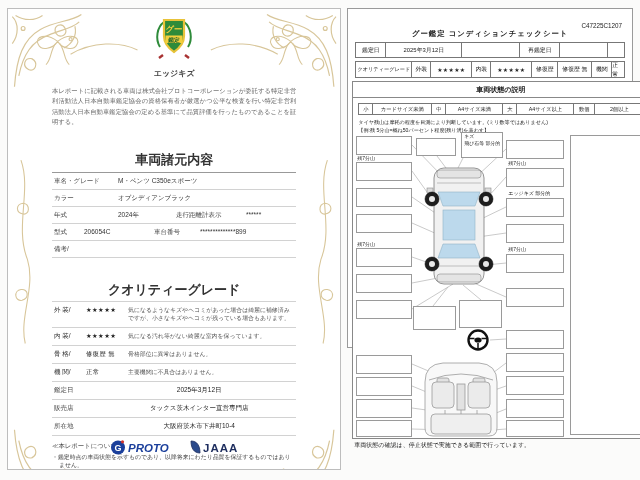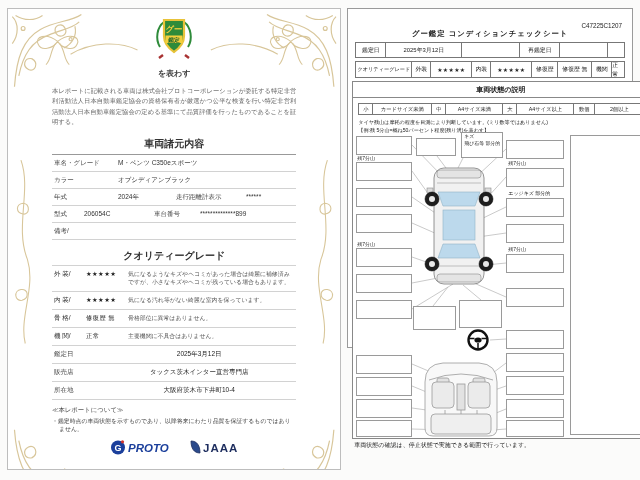--- a/index.html
+++ b/index.html
@@ -7,21 +7,21 @@
   .pages{display:flex;gap:6px;padding:8px 7px;}
 
   
   .left-page{position:relative;width:357px;height:462px;border:1px solid #bdbdbd;background:#fff;box-sizing:border-box;overflow:hidden;}
   .decor{position:absolute;inset:0;z-index:0;}
   .lp-content{position:relative;z-index:1;padding:6px 44px 0;text-align:center;box-sizing:border-box;}
   .badge-wrap{height:44px;}
   .lp-title{font-family:"DejaVu Serif",serif;font-style:italic;font-weight:bold;font-size:19px;color:#b3924a;margin-top:2px;letter-spacing:.5px;}
   .lp-sub{font-size:8px;font-weight:bold;color:#444;margin-top:9px;}
   .lp-intro{font-size:6.3px;color:#666;text-align:justify;line-height:1.65;margin-top:7px;}
-  .sec-head{font-size:10px;font-weight:bold;color:#333;margin-top:9px;padding-bottom:3px;border-bottom:1px solid #999;}
+  .sec-head{font-size:13px;font-weight:bold;color:#333;margin-top:23px;padding-bottom:3px;border-bottom:1px solid #999;}
   .spec-row{display:flex;border-bottom:1px solid #d2d2d2;padding:4px 2px 3px;font-size:6.5px;text-align:left;align-items:baseline;}
   .sl{color:#444;}
   .w64{width:64px;} .w58{width:58px;} .w70{width:70px;} .w30{width:30px;} .w46{width:46px;}
   .flex1{flex:1;}
   .g-row{display:flex;border-bottom:1px solid #d2d2d2;padding:4px 2px;text-align:left;align-items:flex-start;}
   .g-label{width:32px;font-size:6.5px;color:#333;}
   .g-value{width:42px;font-size:6.3px;letter-spacing:.4px;color:#222;}
   .g-desc{flex:1;font-size:5.9px;color:#555;line-height:1.45;}
   .info-row{display:flex;border-bottom:1px solid #d2d2d2;padding:4px 2px;font-size:6.5px;align-items:baseline;}
   .info-label{width:50px;text-align:left;color:#444;}
@@ -105,21 +105,21 @@
           <path d="M5,32 C0,24 2,12 9,7" stroke="#2e8b3a" fill="none" stroke-width="2"></path>
           <path d="M33,32 C38,24 36,12 29,7" stroke="#2e8b3a" fill="none" stroke-width="2"></path>
           <path d="M8,40 l-4,3 M30,40 l4,3" stroke="#a83232" stroke-width="2.4" fill="none"></path>
           <path d="M9,5 h20 v16 c0,9 -6.5,13.5 -10,16 c-3.5,-2.5 -10,-7 -10,-16 Z" fill="#2e8b3a" stroke="#e8c33a" stroke-width="2.2"></path>
           <text x="19" y="17" font-size="8.5" font-weight="bold" fill="#f2cf3c" text-anchor="middle">グー</text>
           <rect x="10.5" y="20.5" width="17" height="7.5" fill="#f2cf3c"></rect>
           <text x="19" y="26.5" font-size="5.8" font-weight="bold" fill="#1c642c" text-anchor="middle">鑑定</text>
         </svg>
       </div>
 
-      <div class="lp-sub">を表わす</div>
+      <div class="lp-sub">エッジキズ</div>
       <div class="lp-intro">本レポートに記載される車両は株式会社プロトコーポレーションが委託する特定非営利活動法人日本自動車鑑定協会の資格保有者が厳選かつ公平な検査を行い特定非営利活動法人日本自動車鑑定協会の定める基準にて品質評価を行ったものであることを証明する。</div>
 
       <div class="sec-head">車両諸元内容</div>
       <div>
         <div class="spec-row">
           <span class="sl w64">車名・グレード</span>
           <span class="flex1">M・ベンツ C350eスポーツ</span>
         </div>
         <div class="spec-row">
           <span class="sl w64">カラー</span>

